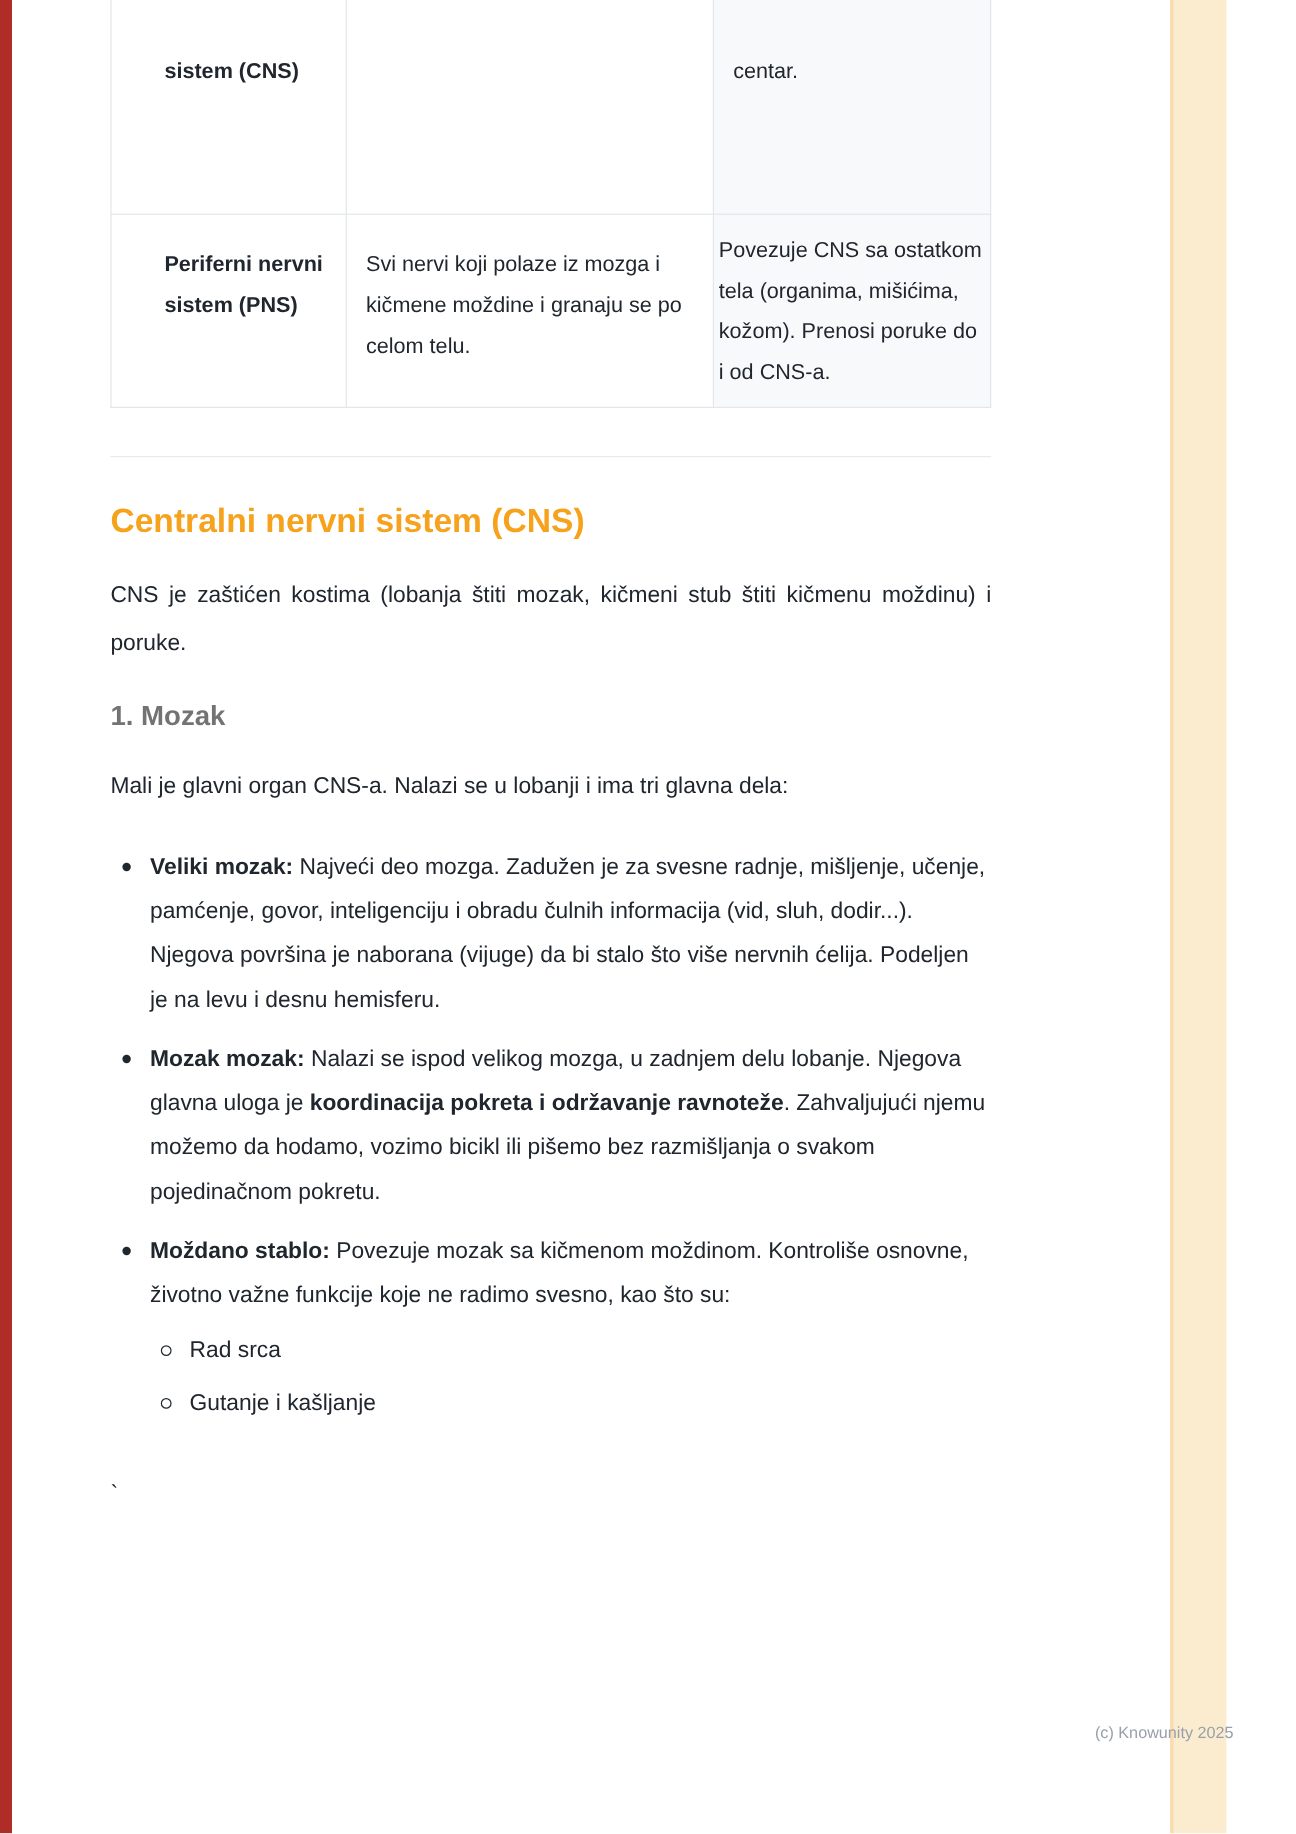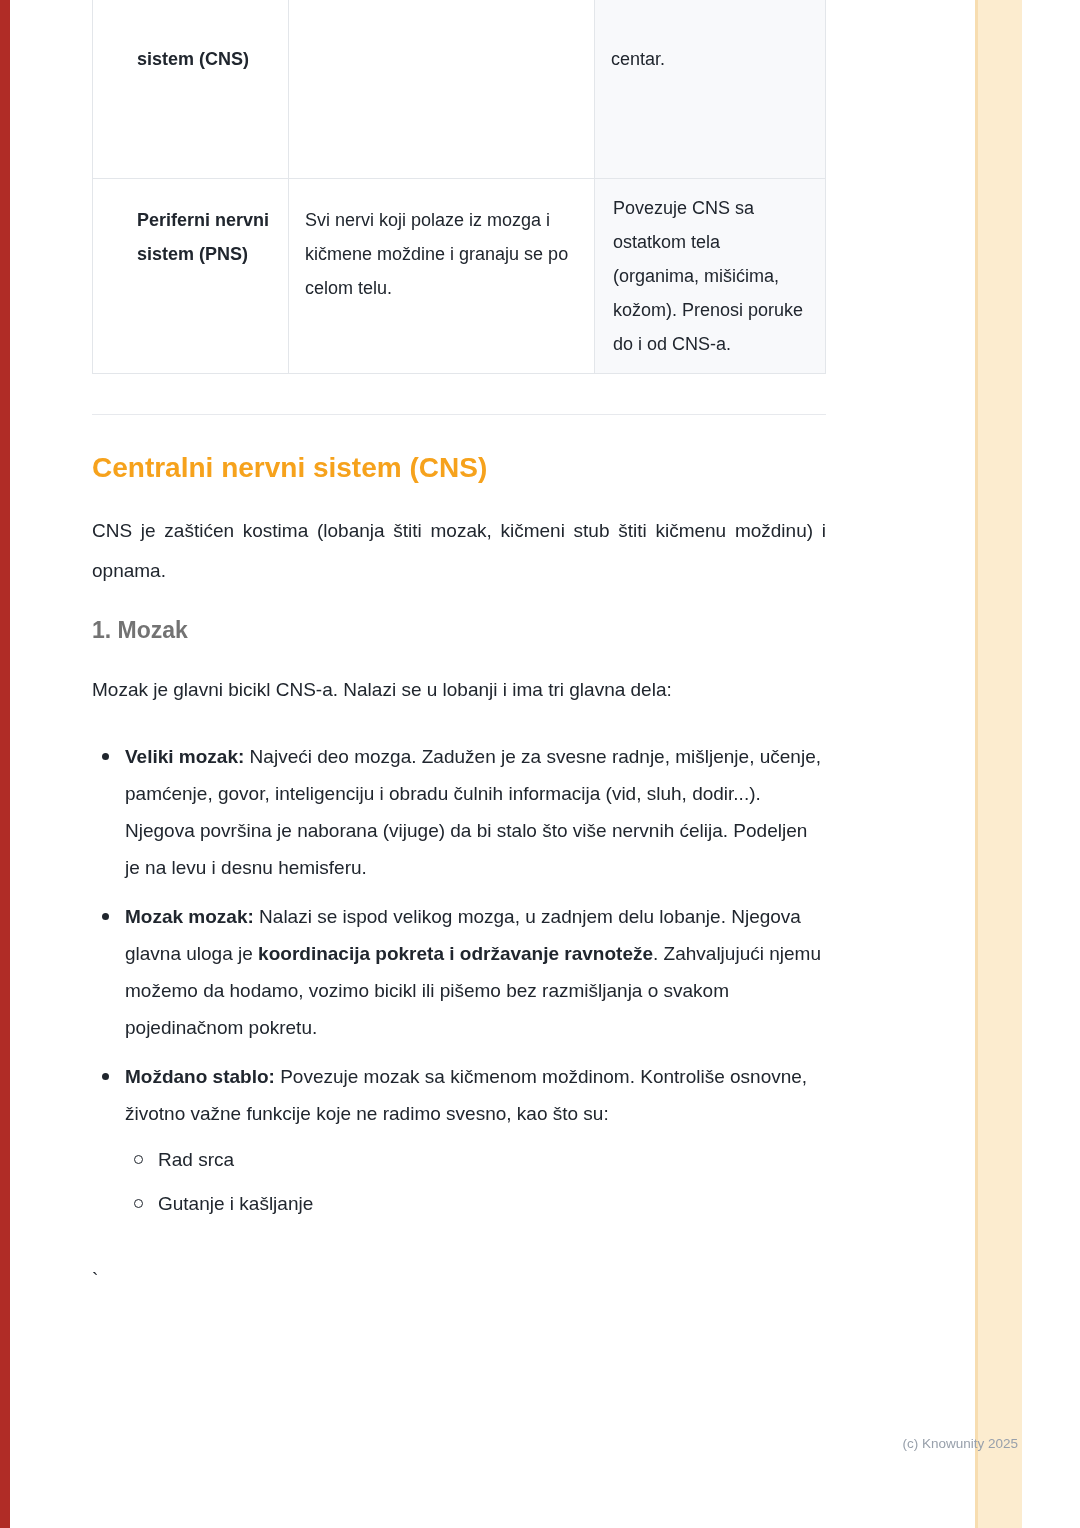--- a/index.html
+++ b/index.html
@@ -45,21 +45,21 @@
   .info-table .c2 { width: 273px; }
   .info-table td.c3 { background: #f8f9fb; }
   tr.row-cut td {
     border-top: none;
     height: 128px;
     padding: 42px 16px 8px;
   }
   tr.row-main td { padding: 24px 16px 8px; }
   tr.row-main td.c3 {
     vertical-align: middle;
-    padding: 12px 18px;
+    padding: 12px 4px;
   }
   .cell-bold { font-weight: 700; }
   
   .divider {
     border: none;
     border-top: 1px solid #e7e9ed;
     margin: 40px 0 0;
   }
   .section-heading {
     margin: 36px 0 3px;
@@ -131,21 +131,21 @@
     background: transparent;
   }
   .stray {
     margin-top: 40px;
     font-size: 19px;
     line-height: 36px;
   }
   .footer {
     position: absolute;
     top: 1436px;
-    right: 62px;
+    right: 52px;
     font-size: 13.5px;
     color: #98a0ab;
     z-index: 5;
   }
 </style>
 </head>
 <body>
 
 <div class="page">
 
@@ -178,25 +178,25 @@
           <span>Povezuje CNS sa ostatkom tela (organima, mišićima, kožom). Prenosi poruke do i od CNS-a.</span>
         </td>
       </tr>
     </tbody>
       </table>
 
     <hr class="divider">
 
     <h1 class="section-heading">Centralni nervni sistem (CNS)</h1>
 
-    <p class="intro">CNS je zaštićen kostima (lobanja štiti mozak, kičmeni stub štiti kičmenu moždinu) i opnama.</p>
+    <p class="intro">CNS je zaštićen kostima (lobanja štiti mozak, kičmeni stub štiti kičmenu moždinu) i poruke.</p>
 
     <h2 class="subsection-heading">1. Mozak</h2>
 
-    <p class="lead">Mozak je glavni bicikl CNS-a. Nalazi se u lobanji i ima tri glavna dela:</p>
+    <p class="lead">Mali je glavni organ CNS-a. Nalazi se u lobanji i ima tri glavna dela:</p>
 
     <ul class="bullets">
       <li>
         <b>Veliki mozak:</b><span> Najveći deo mozga. Zadužen je za svesne radnje, mišljenje, učenje, pamćenje, govor, inteligenciju i obradu čulnih informacija (vid, sluh, dodir...). Njegova površina je naborana (vijuge) da bi stalo što više nervnih ćelija. Podeljen je na levu i desnu hemisferu.</span>
       </li>
       <li>
         <b>Mozak mozak:</b><span> Nalazi se ispod velikog mozga, u zadnjem delu lobanje. Njegova glavna uloga je </span><b>koordinacija pokreta i održavanje ravnoteže</b><span>. Zahvaljujući njemu možemo da hodamo, vozimo bicikl ili pišemo bez razmišljanja o svakom pojedinačnom pokretu.</span>
       </li>
       <li>
         <b>Moždano stablo:</b><span> Povezuje mozak sa kičmenom moždinom. Kontroliše osnovne, životno važne funkcije koje ne radimo svesno, kao što su:</span>

